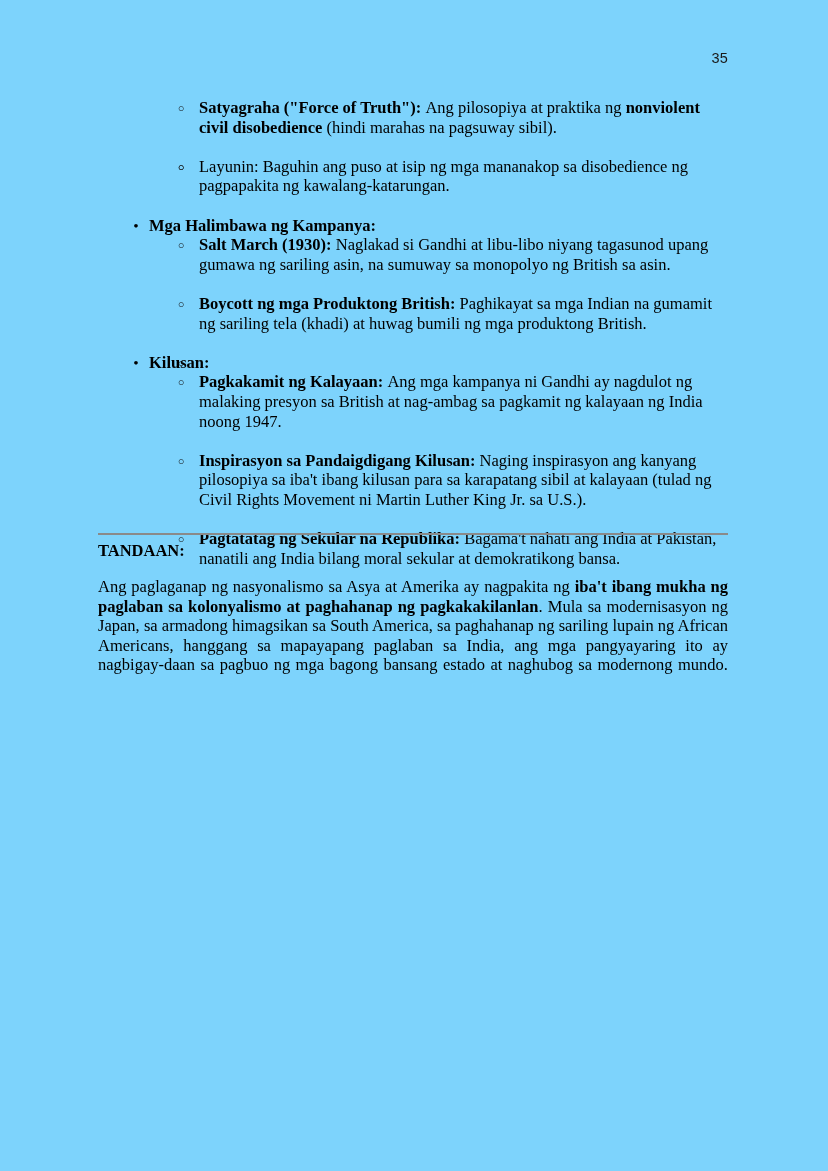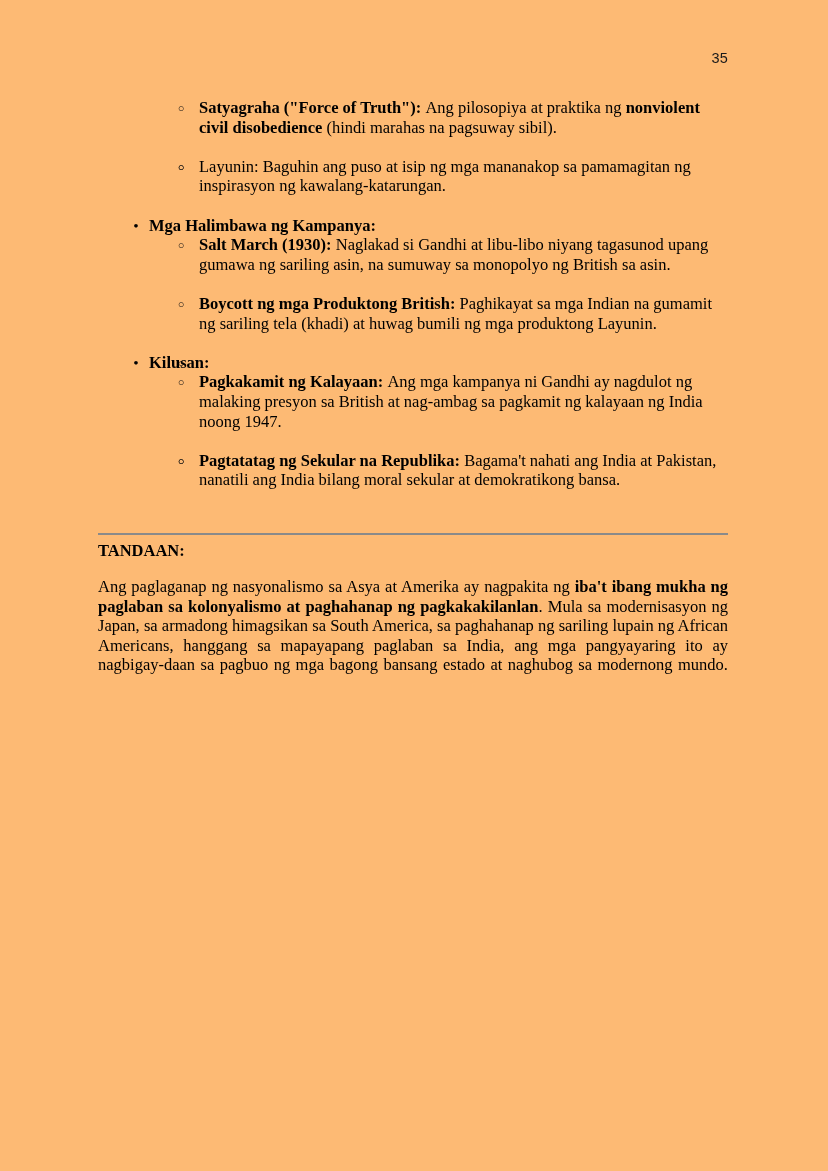--- a/index.html
+++ b/index.html
@@ -15,21 +15,21 @@
     color: #000000;
     overflow: hidden;
   }
 
   .page {
     position: absolute;
     left: 0;
     top: 0;
     width: 828px;
     height: 1171px;
-    background: #fdba74;
+    background: #7dd3fc;
   }
 
   
   .page-number {
     position: absolute;
     right: 100px;
     top: 49px;
     font-family: "Liberation Sans", "DejaVu Sans", sans-serif;
     font-size: 14.5px;
     line-height: 18px;
@@ -140,28 +140,28 @@
 <body>
 
 <div class="page">
 
   <div class="page-number">35</div>
 
   <div class="content">
     <ul class="level1" id="outline-list">
         <li class="l2"><span class="bullet">○</span><span class="l2-text"><b>Satyagraha ("Force of Truth"): </b><span>Ang pilosopiya at praktika ng </span><b>nonviolent civil disobedience</b><span> (hindi marahas na pagsuway sibil).</span></span></li>
         <li class="l2"><span class="bullet">○</span></li>
-        <li class="l2"><span class="bullet">○</span><span class="l2-text"><span>Layunin: Baguhin ang puso at isip ng mga mananakop sa pamamagitan ng inspirasyon ng kawalang-katarungan.</span></span></li>
+        <li class="l2"><span class="bullet">○</span><span class="l2-text"><span>Layunin: Baguhin ang puso at isip ng mga mananakop sa disobedience ng pagpapakita ng kawalang-katarungan.</span></span></li>
         <li class="l1"><span class="bullet">•</span><span class="l1-text"><b>Mga Halimbawa ng Kampanya:</b></span></li>
         <li class="l2"><span class="bullet">○</span><span class="l2-text"><b>Salt March (1930): </b><span>Naglakad si Gandhi at libu-libo niyang tagasunod upang gumawa ng sariling asin, na sumuway sa monopolyo ng British sa asin.</span></span></li>
-        <li class="l2"><span class="bullet">○</span><span class="l2-text"><b>Boycott ng mga Produktong British: </b><span>Paghikayat sa mga Indian na gumamit ng sariling tela (khadi) at huwag bumili ng mga produktong Layunin.</span></span></li>
+        <li class="l2"><span class="bullet">○</span><span class="l2-text"><b>Boycott ng mga Produktong British: </b><span>Paghikayat sa mga Indian na gumamit ng sariling tela (khadi) at huwag bumili ng mga produktong British.</span></span></li>
         <li class="l2"><span class="bullet">○</span></li>
         <li class="l1"><span class="bullet">•</span><span class="l1-text"><b>Kilusan:</b></span></li>
         <li class="l2"><span class="bullet">○</span><span class="l2-text"><b>Pagkakamit ng Kalayaan: </b><span>Ang mga kampanya ni Gandhi ay nagdulot ng malaking presyon sa British at nag-ambag sa pagkamit ng kalayaan ng India noong 1947.</span></span></li>
-        <li class="l2"><span class="bullet">○</span></li>
+        <li class="l2"><span class="bullet">○</span><span class="l2-text"><b>Inspirasyon sa Pandaigdigang Kilusan: </b><span>Naging inspirasyon ang kanyang pilosopiya sa iba't ibang kilusan para sa karapatang sibil at kalayaan (tulad ng Civil Rights Movement ni Martin Luther King Jr. sa U.S.).</span></span></li>
         <li class="l2"><span class="bullet">○</span><span class="l2-text"><b>Pagtatatag ng Sekular na Republika: </b><span>Bagama't nahati ang India at Pakistan, nanatili ang India bilang moral sekular at demokratikong bansa.</span></span></li>
       </ul>
   </div>
 
   <div class="divider"></div>
 
   <div class="note">
     <div class="note-title">TANDAAN:</div>
     <div class="note-body" id="note-body"><span>Ang paglaganap ng nasyonalismo sa Asya at Amerika ay nagpakita ng </span><b>iba't ibang mukha ng paglaban sa kolonyalismo at paghahanap ng pagkakakilanlan</b><span>. Mula sa modernisasyon ng Japan, sa armadong himagsikan sa South America, sa paghahanap ng sariling lupain ng African Americans, hanggang sa mapayapang paglaban sa India, ang mga pangyayaring ito ay nagbigay-daan sa pagbuo ng mga bagong bansang estado at naghubog sa modernong mundo.</span></div>
   </div>

